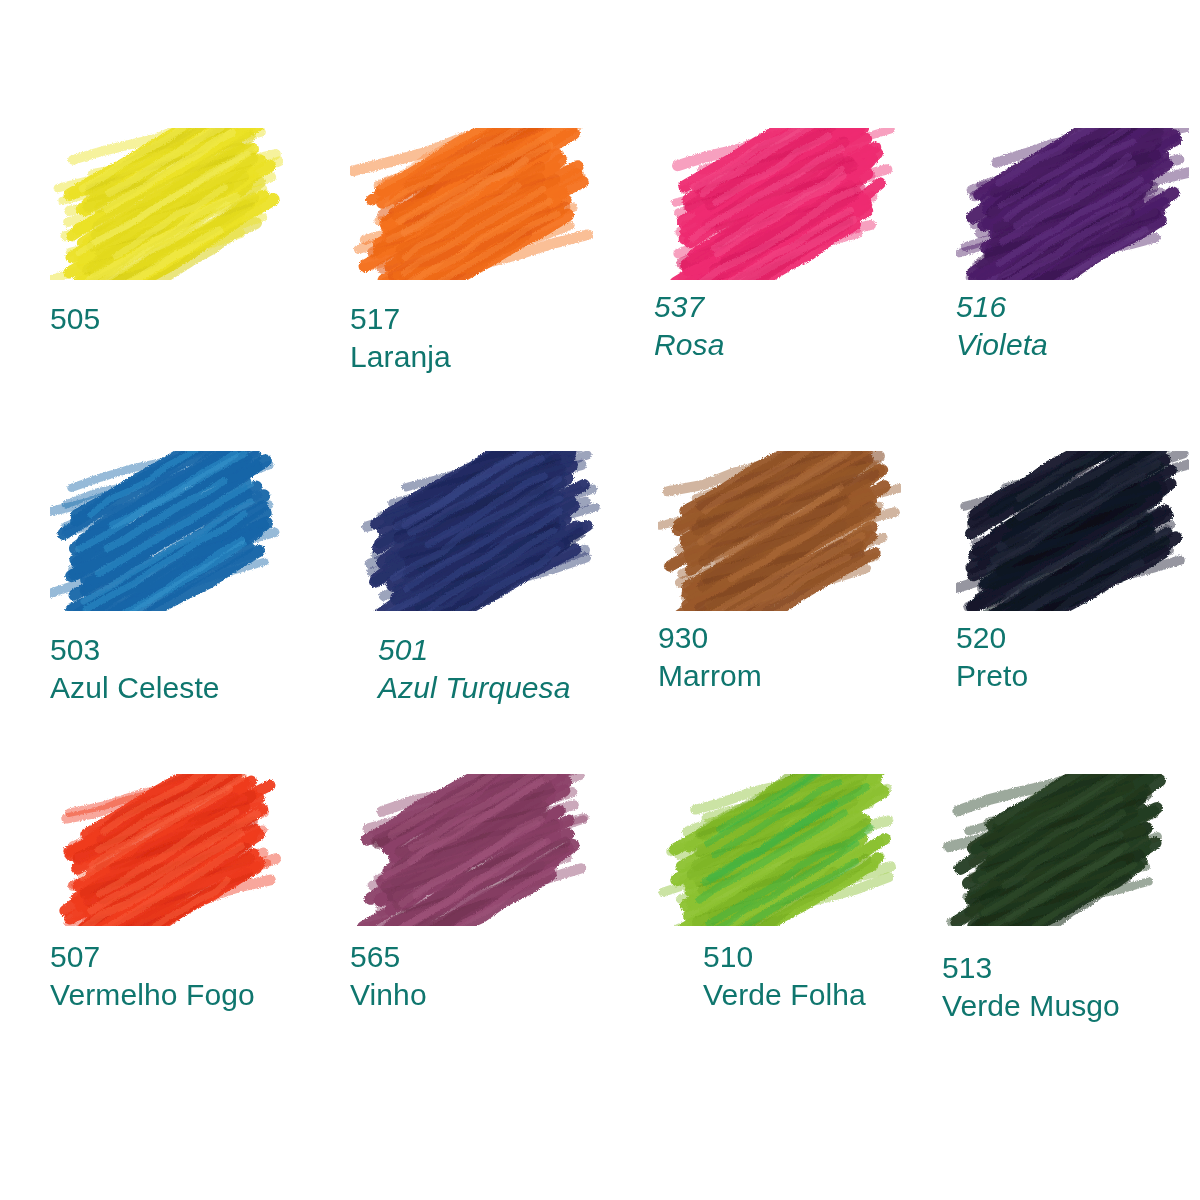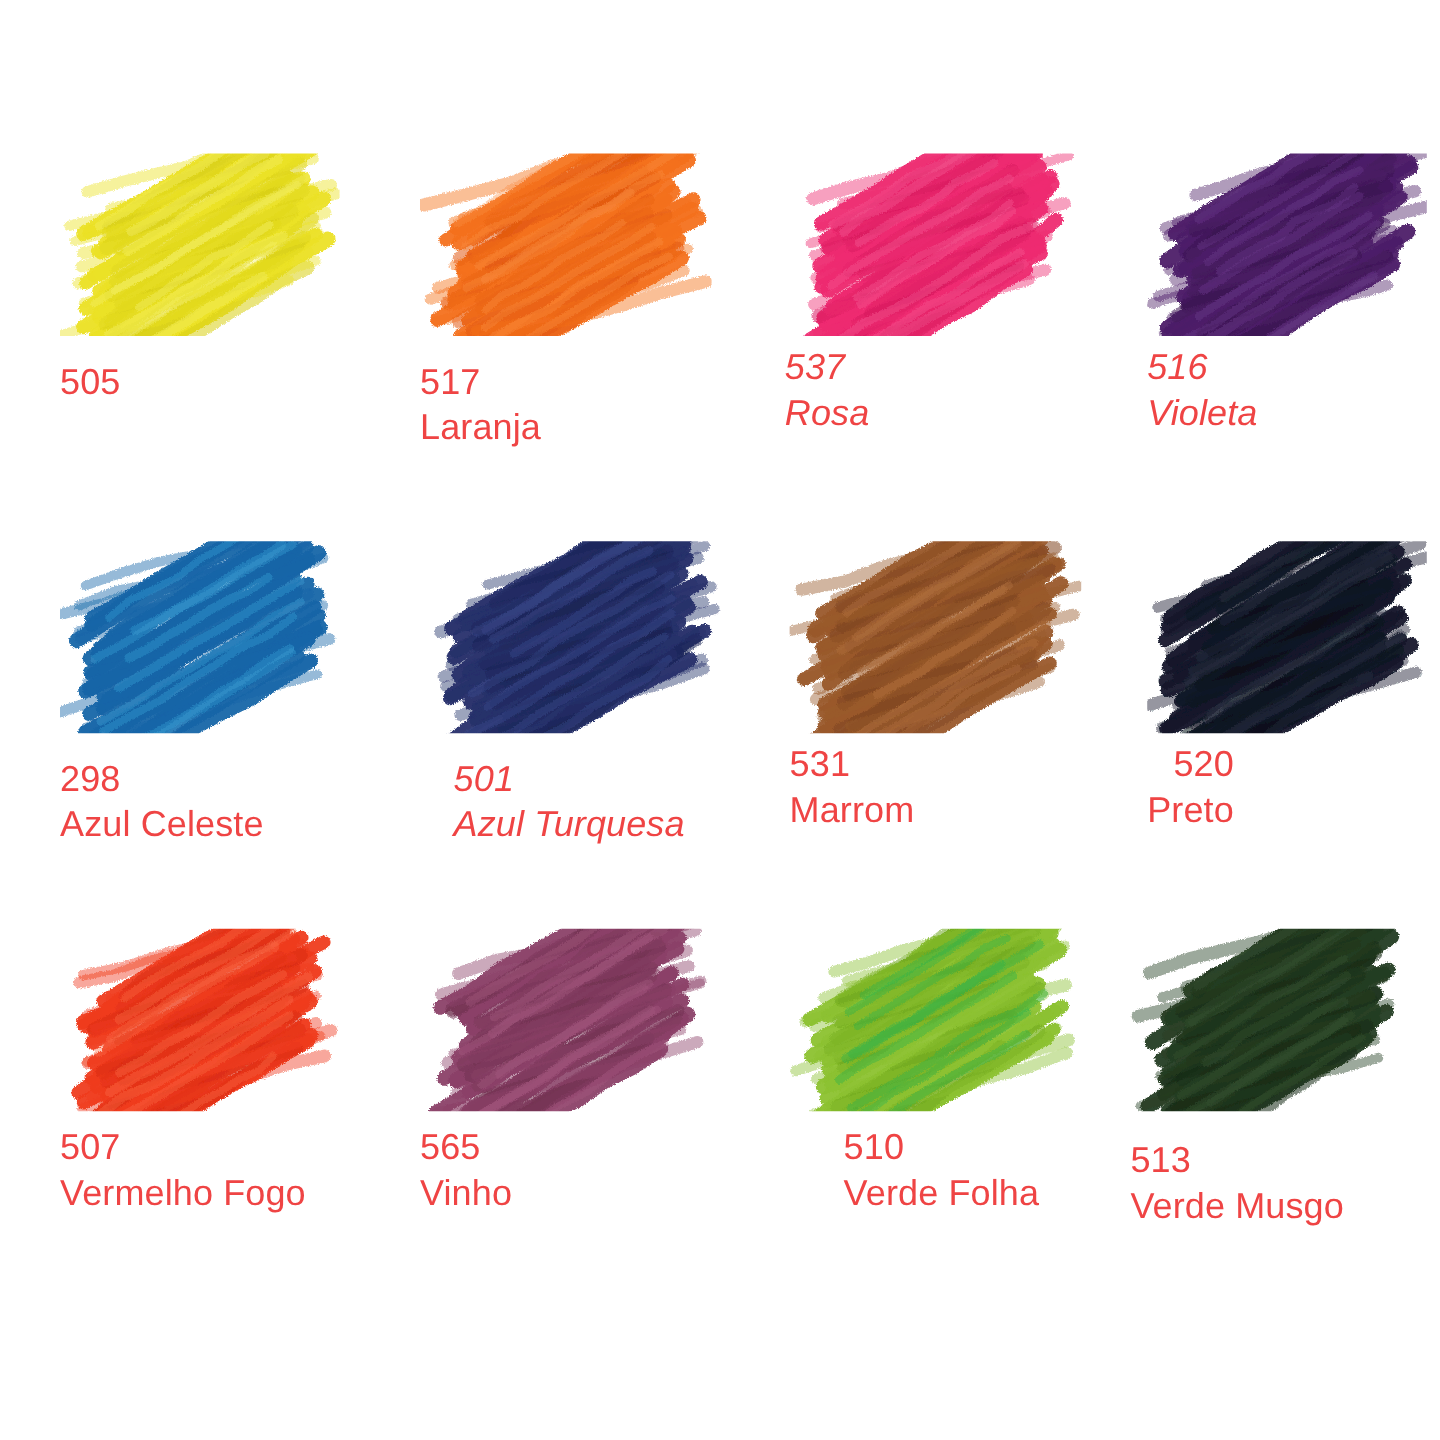--- a/index.html
+++ b/index.html
@@ -51,21 +51,21 @@
     width: 100%;
     height: 100%;
     display: block;
   }
 
   .labels {
     position: absolute;
     left: 0;
     font-size: 30px;
     line-height: 1.28;
-    color: #ef4444;
+    color: #0f766e;
     letter-spacing: 0.1px;
     white-space: nowrap;
   }
   .code { display: block; }
   .cname { display: block; }
 
   
   .r1 .labels { top: 172px; }
   .r2 .labels { top: 180px; }
   .r3 .labels { top: 164px; }
@@ -75,21 +75,21 @@
   .r2.c3 .labels, .r2.c4 .labels { top: 168px; }
 
   
   .r2.c2 .inner { margin-left: 10px; }
   .r2.c2 .labels { left: 28px; font-style: italic; }
   .r3.c4 .inner { margin-left: -8px; }
   .r3.c4 .labels { left: -8px; margin-top: 11px; }
   .r1.c4 .inner { margin-left: 6px; }
   .r1.c4 .labels { left: 6px; }
   .r2.c4 .inner { margin-left: 6px; }
-  .r2.c4 .labels { left: 6px; text-align: right; }
+  .r2.c4 .labels { left: 6px; }
   .r2.c3 .inner { margin-left: 8px; }
   .r2.c3 .labels { left: 8px; }
   .r3.c3 .inner { margin-left: 8px; }
   .r3.c3 .labels { left: 8px; margin-left: 45px; }
   .r1.c3 .inner { margin-left: 4px; }
   .r1.c3 .labels { left: 4px; }
 </style>
 </head>
 <body>
 
@@ -488,21 +488,21 @@
                 <path d="M48.6 122.2 L70.2 110.2 L91.2 97.0 L115.2 82.8 L136.5 71.3 L158.1 58.0 L177.6 46.0 L199.8 32.9" stroke="#3d9fd4" stroke-width="7.3" stroke-linecap="round" stroke-linejoin="round" fill="none" opacity="0.40"></path>
                 <path d="M33.6 150.5 L60.3 136.0 L81.7 121.4 L105.9 107.9 L129.0 93.4 L153.9 80.3 L175.7 63.9 L200.7 50.6" stroke="#3d9fd4" stroke-width="6.4" stroke-linecap="round" stroke-linejoin="round" fill="none" opacity="0.40"></path>
                 <path d="M36.0 158.4 L62.5 143.6 L84.0 132.6 L105.2 117.5 L126.5 105.0 L149.1 89.7 L175.1 77.6 L194.2 63.0" stroke="#3d9fd4" stroke-width="6.6" stroke-linecap="round" stroke-linejoin="round" fill="none" opacity="0.40"></path>
                 <path d="M56.4 171.0 L76.1 161.6 L97.8 149.7 L115.5 138.6 L134.9 124.8 L151.9 115.8 L170.0 101.5 L191.9 89.5" stroke="#3d9fd4" stroke-width="6.9" stroke-linecap="round" stroke-linejoin="round" fill="none" opacity="0.40"></path>
                 <path d="M38.6 187.3 L59.5 173.3 L85.5 160.3 L105.8 147.0 L129.0 133.0 L147.9 121.3 L172.8 106.8 L193.1 92.6" stroke="#3d9fd4" stroke-width="6.7" stroke-linecap="round" stroke-linejoin="round" fill="none" opacity="0.40"></path>
               </g>
             </svg>
           </div>
         </div>
         <div class="labels">
-          <span class="code">298</span>
+          <span class="code">503</span>
           <span class="cname">Azul Celeste</span>
         </div>
       </div>
       <div class="cell r2 c2">
         <div class="inner">
           <div class="scribble-wrap wide tall">
             <svg class="scribble" viewBox="0 0 243 160" preserveAspectRatio="none">
               <defs>
                 <filter id="grain5" x="-10%" y="-10%" width="120%" height="120%">
                   <feTurbulence type="fractalNoise" baseFrequency="0.9" numOctaves="3" seed="61" result="n"></feTurbulence>
@@ -650,21 +650,21 @@
                 <path d="M58.6 109.2 L74.9 99.7 L91.8 91.3 L113.6 80.7 L128.4 67.2 L147.0 60.1 L160.8 50.4 L178.6 40.5" stroke="#b57440" stroke-width="6.5" stroke-linecap="round" stroke-linejoin="round" fill="none" opacity="0.40"></path>
                 <path d="M73.1 127.9 L92.3 117.2 L108.7 110.1 L122.5 98.1 L138.7 90.3 L158.0 79.9 L172.2 68.4 L185.7 58.0" stroke="#b57440" stroke-width="6.6" stroke-linecap="round" stroke-linejoin="round" fill="none" opacity="0.40"></path>
                 <path d="M50.4 166.7 L71.3 152.2 L96.8 137.6 L117.4 125.1 L142.6 111.0 L165.0 94.6 L189.7 81.0 L214.4 68.7" stroke="#b57440" stroke-width="6.5" stroke-linecap="round" stroke-linejoin="round" fill="none" opacity="0.40"></path>
                 <path d="M58.4 170.7 L79.7 159.8 L101.6 147.8 L121.9 136.5 L138.3 123.0 L160.9 109.5 L179.8 98.6 L203.4 85.1" stroke="#b57440" stroke-width="8.0" stroke-linecap="round" stroke-linejoin="round" fill="none" opacity="0.40"></path>
                 <path d="M52.2 187.7 L70.9 175.4 L90.9 165.4 L107.0 152.5 L131.2 140.4 L148.2 126.8 L168.6 116.6 L189.8 106.2" stroke="#b57440" stroke-width="6.6" stroke-linecap="round" stroke-linejoin="round" fill="none" opacity="0.40"></path>
               </g>
             </svg>
           </div>
         </div>
         <div class="labels">
-          <span class="code">531</span>
+          <span class="code">930</span>
           <span class="cname">Marrom</span>
         </div>
       </div>
       <div class="cell r2 c4">
         <div class="inner">
           <div class="scribble-wrap tall">
             <svg class="scribble" viewBox="0 0 233 160" preserveAspectRatio="none">
               <defs>
                 <filter id="grain7" x="-10%" y="-10%" width="120%" height="120%">
                   <feTurbulence type="fractalNoise" baseFrequency="0.9" numOctaves="3" seed="83" result="n"></feTurbulence>

